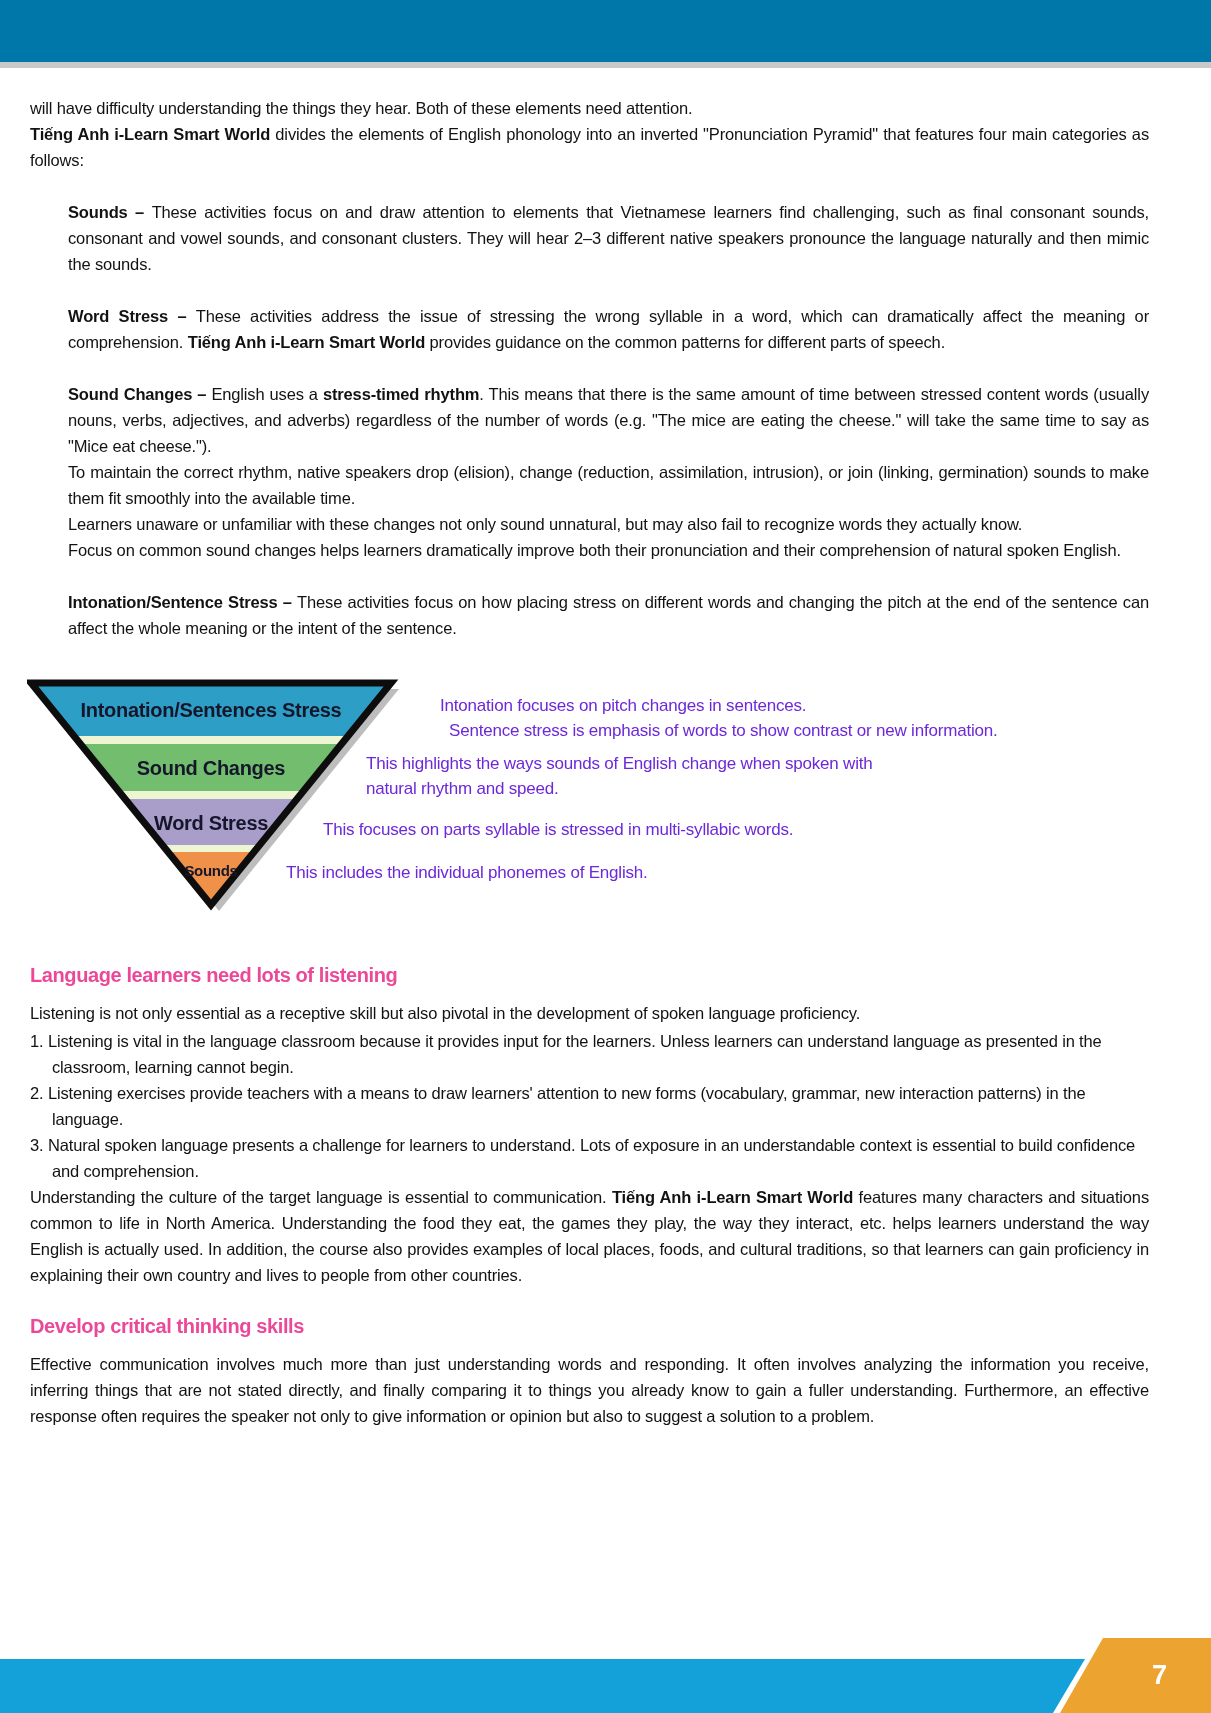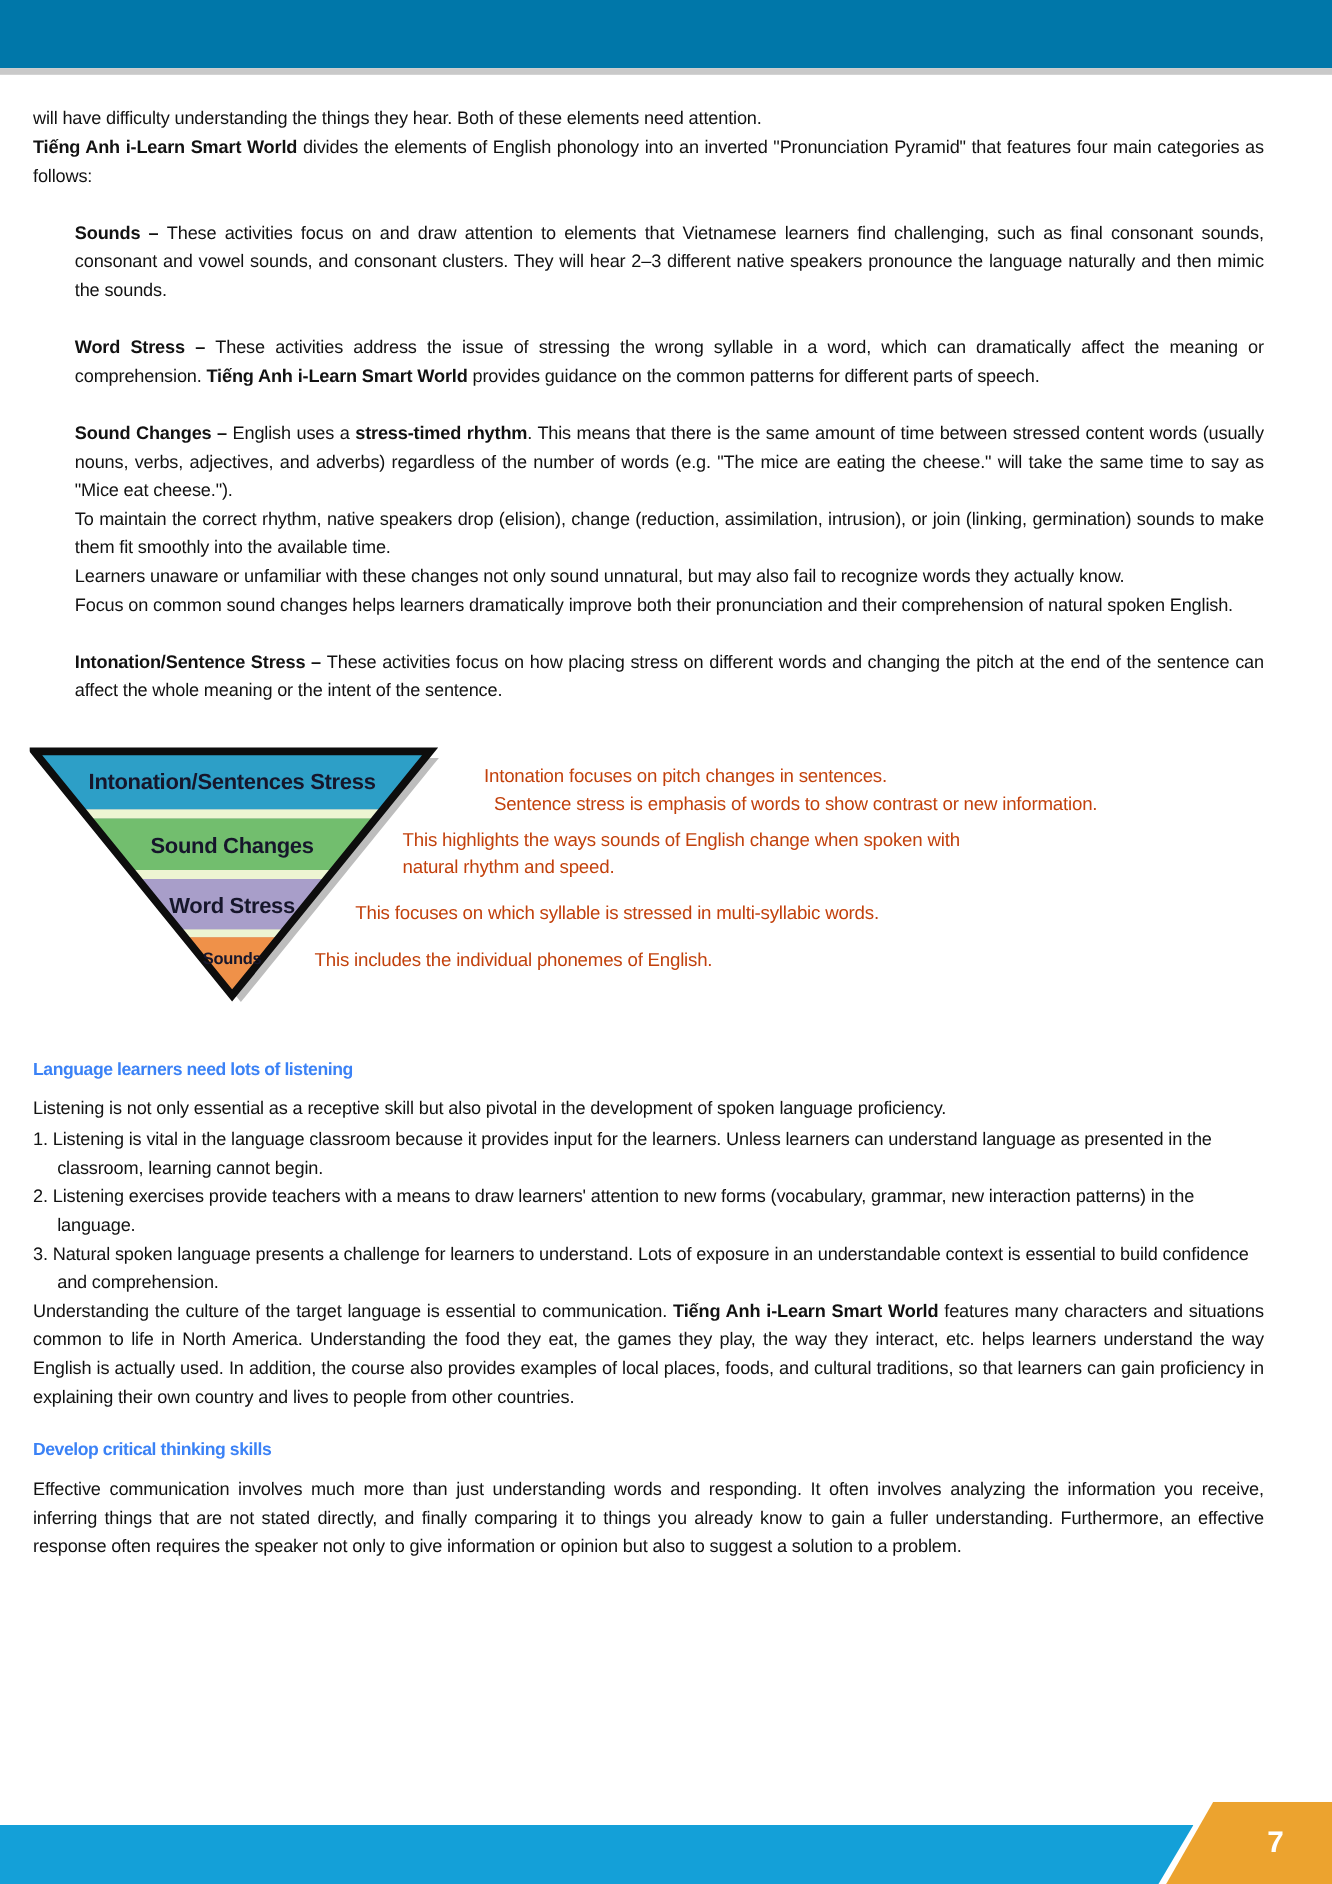--- a/index.html
+++ b/index.html
@@ -7,27 +7,27 @@
   .page{position:relative;width:1211px;height:1713px;background:#fff;overflow:hidden;
         font-family:"Liberation Sans","DejaVu Sans",sans-serif;color:#121212}
   .topbar{height:62px;background:#0077a9}
   .divider{height:6px;background:#c9c9c9}
   .content{padding:27px 62px 0 30px}
   .para{font-size:16.5px;line-height:26px;letter-spacing:-0.15px}
   .just{text-align:justify}
   .bold{font-weight:bold}
   .indent-group{margin-top:9px;padding-left:38px}
   .indent-group .item{margin-top:26px}
-  .sec-title{font-size:16px;font-weight:bold;letter-spacing:-0.4px;color:#3b82f6;margin:27px 0 13px}
+  .sec-title{font-size:20px;font-weight:bold;letter-spacing:-0.4px;color:#ec4899;margin:27px 0 13px}
   .sec-para{margin:0 0 2px}
   .num-item{padding-left:22px;text-indent:-22px}
   .diagram{position:relative;height:258px;margin-top:38px}
   .diagram svg{position:absolute;left:-3px;top:0}
   .pyr-label{font-weight:bold;letter-spacing:-0.3px}
-  .ann{position:absolute;font-size:17px;line-height:25px;letter-spacing:-0.2px;white-space:nowrap;color:#c2410c}
+  .ann{position:absolute;font-size:17px;line-height:25px;letter-spacing:-0.2px;white-space:nowrap;color:#6d28d9}
   .ann .indent2{padding-left:9px}
   .ann1{left:410px;top:14px}
   .ann2{left:336px;top:72px}
   .ann3{left:293px;top:138px}
   .ann4{left:256px;top:181px}
   footer{position:absolute;left:0;bottom:0;width:1211px;height:75px}
   .f-blue{position:absolute;left:0;top:0;width:100%;height:100%;background:#14a0d8;
           clip-path:polygon(0 21px,1085px 21px,1053px 75px,0 75px)}
   .f-orange{position:absolute;left:0;top:0;width:100%;height:100%;background:#eca32f;
           clip-path:polygon(1103px 0,100% 0,100% 100%,1060px 100%)}
@@ -75,21 +75,21 @@
 
       <div class="ann ann1">
         <div>Intonation focuses on pitch changes in sentences.</div>
         <div class="indent2">Sentence stress is emphasis of words to show contrast or new information.</div>
       </div>
       <div class="ann ann2">
         <div>This highlights the ways sounds of English change when spoken with</div>
         <div>natural rhythm and speed.</div>
       </div>
       <div class="ann ann3">
-        <div>This focuses on which syllable is stressed in multi-syllabic words.</div>
+        <div>This focuses on parts syllable is stressed in multi-syllabic words.</div>
       </div>
       <div class="ann ann4">
         <div>This includes the individual phonemes of English.</div>
       </div>
     </div>
 
     <h2 class="sec-title">Language learners need lots of listening</h2>
     <p class="para sec-para">Listening is not only essential as a receptive skill but also pivotal in the development of spoken language proficiency.</p>
     <div class="para num-item">
       <span class="num">1.</span>

